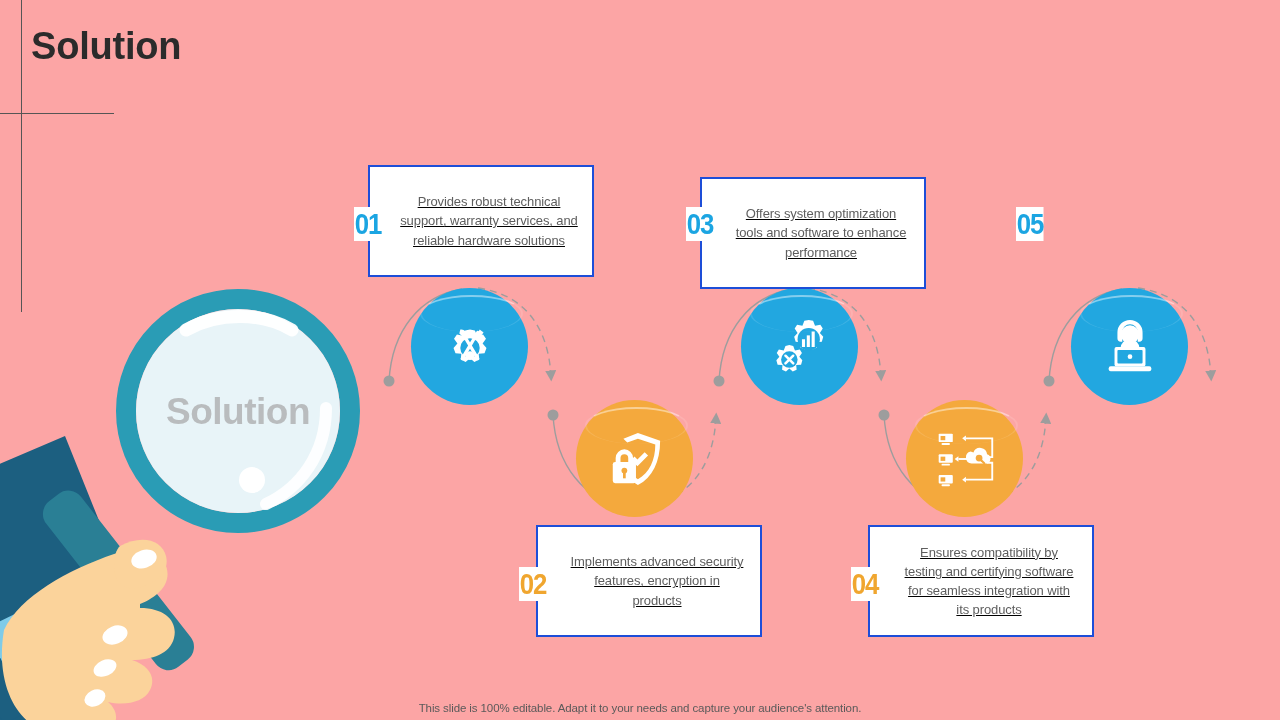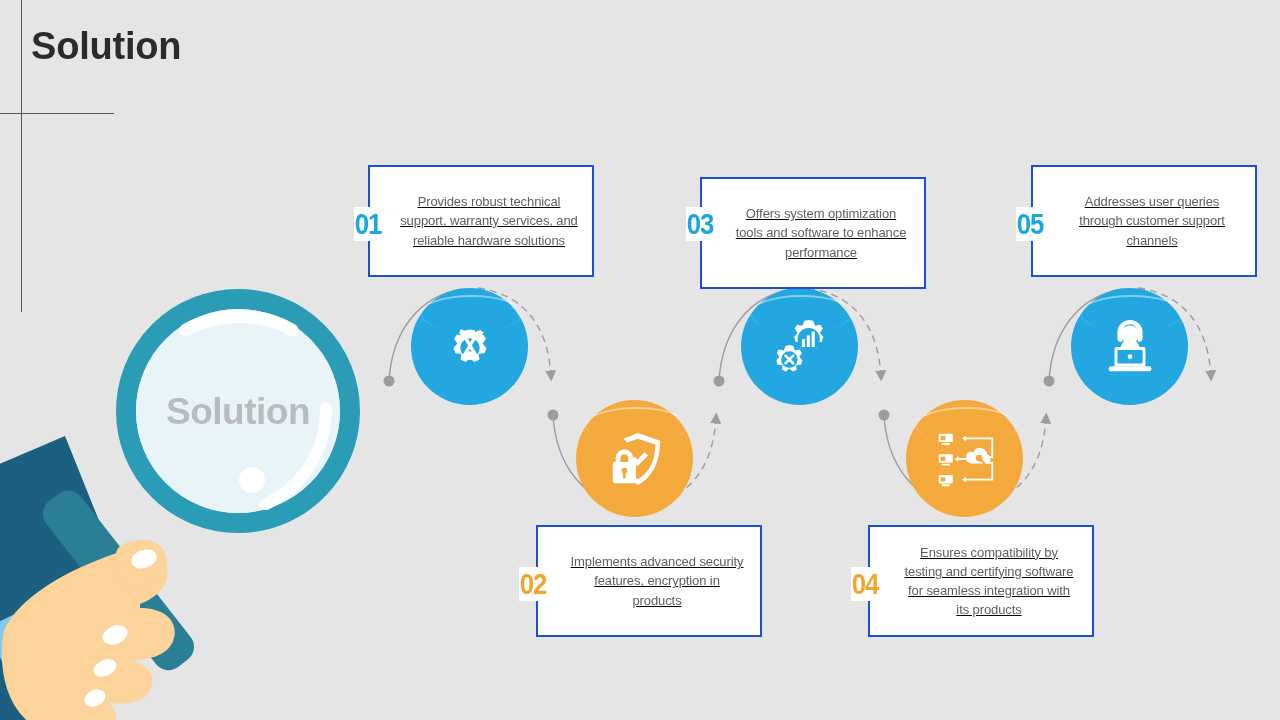--- a/index.html
+++ b/index.html
@@ -1,21 +1,21 @@
 <!DOCTYPE html>
 <html><head>
 <meta charset="utf-8">
 <style>
   html,body{margin:0;padding:0;}
   body{
     width:1280px;height:720px;background:#ffffff;overflow:hidden;
     font-family:"Liberation Sans", sans-serif;
     position:relative;
   }
-  .slide{position:absolute;inset:0;background:#e5e5e5;}
+  .slide{position:absolute;inset:0;background:#fca5a5;}
 
   
   .rule-v{position:absolute;left:21px;top:0;width:1px;height:312px;background:#555;}
   .rule-h{position:absolute;left:0;top:113px;width:114px;height:1px;background:#555;}
 
   .page-title{
     position:absolute;left:31px;top:26px;
     font-size:38px;font-weight:bold;color:#2b2b2b;
     letter-spacing:-0.2px;line-height:1.1;
     font-family:"Liberation Sans", sans-serif;
@@ -272,29 +272,27 @@
   <div class="tbox b1">
     <div class="txt">Provides robust technical support, warranty services, and reliable hardware solutions</div>
   </div>
   <div class="num blue num1">01</div>
 
   <div class="tbox b3">
     <div class="txt">Offers system optimization tools and software to enhance performance</div>
   </div>
   <div class="num blue num3">03</div>
 
-  <div class="tbox b5">
-    <div class="txt">Addresses user queries through customer support channels</div>
-  </div>
   <div class="num blue num5">05</div>
 
   <div class="tbox b2">
     <div class="txt">Implements advanced security features, encryption in products</div>
   </div>
   <div class="num orange num2">02</div>
 
   <div class="tbox b4">
     <div class="txt">Ensures compatibility by testing and certifying software for seamless integration with its products</div>
   </div>
   <div class="num orange num4">04</div>
 
+  <div class="footer">This slide is 100% editable. Adapt it to your needs and capture your audience's attention.</div>
 
 </div>
 
 </body></html>

